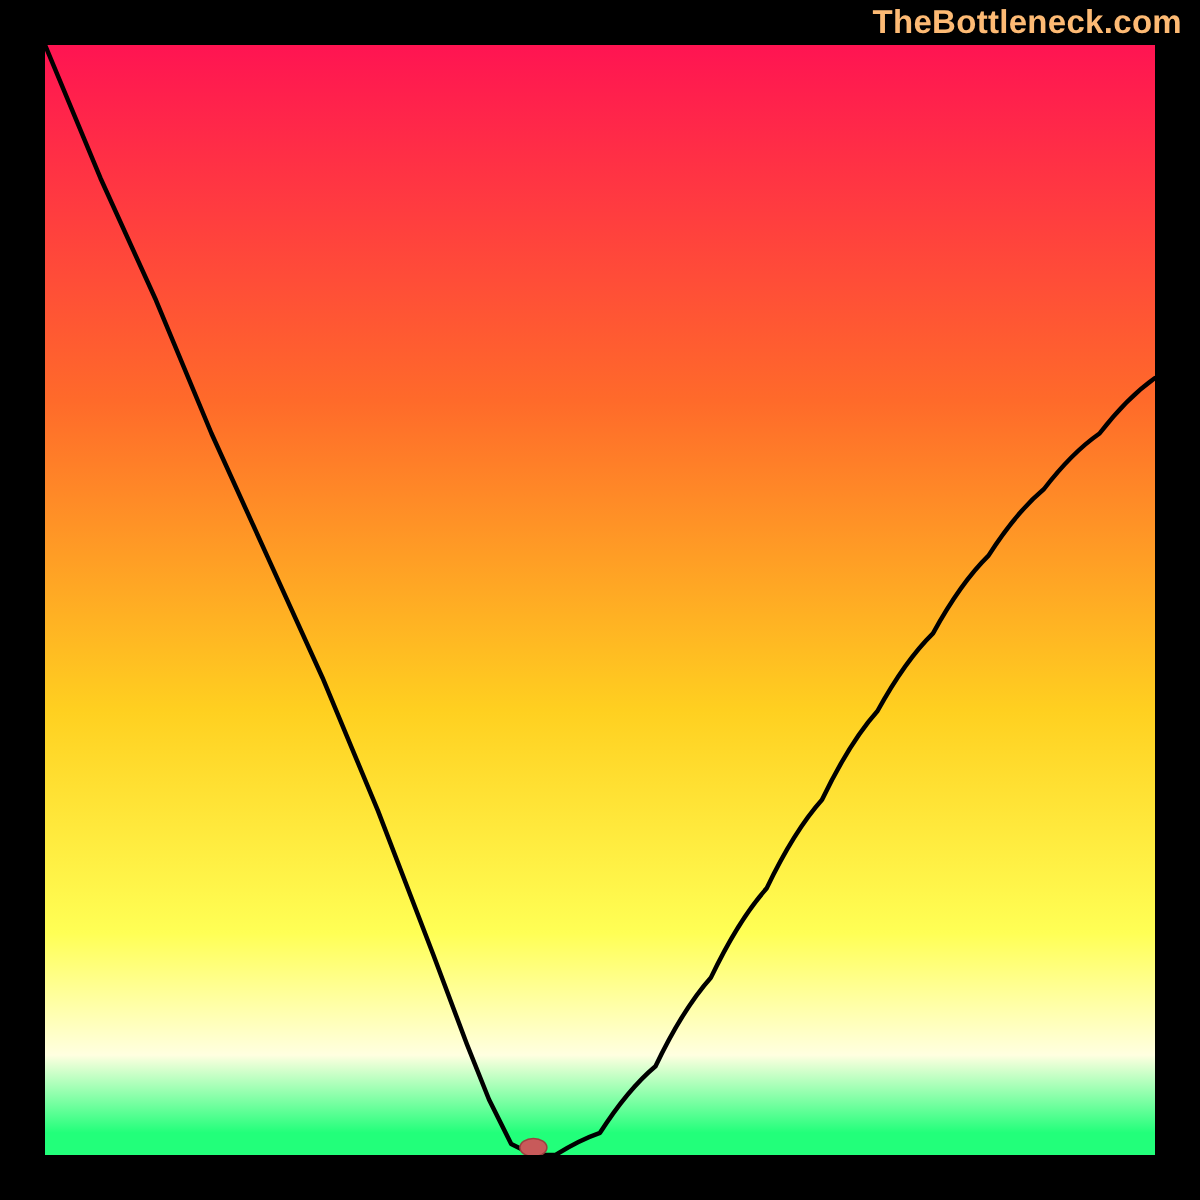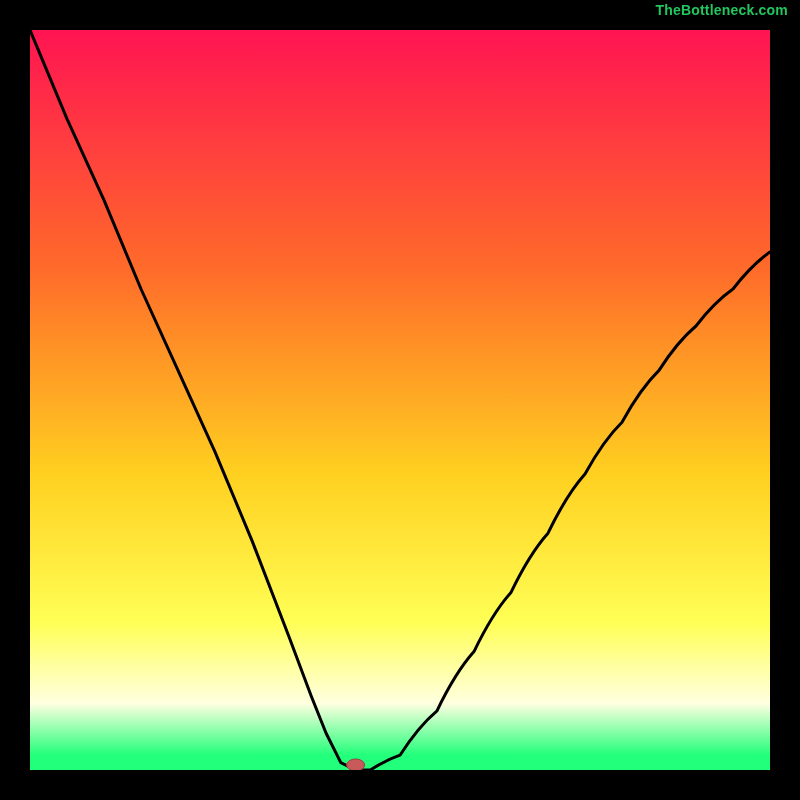--- a/index.html
+++ b/index.html
@@ -14,22 +14,22 @@
   .outer {
     position: relative;
     width: 800px;
     height: 800px;
     background: #000;
   }
   .watermark {
     position: absolute;
     top: 2px;
     right: 12px;
-    color: #22c55e;
-    font-size: 14px;
+    color: #fdba74;
+    font-size: 22px;
     font-weight: 600;
     letter-spacing: 0.2px;
     z-index: 10;
     user-select: none;
   }
   .plot-frame {
     position: absolute;
     left: 30px;
     top: 30px;
     width: 740px;

